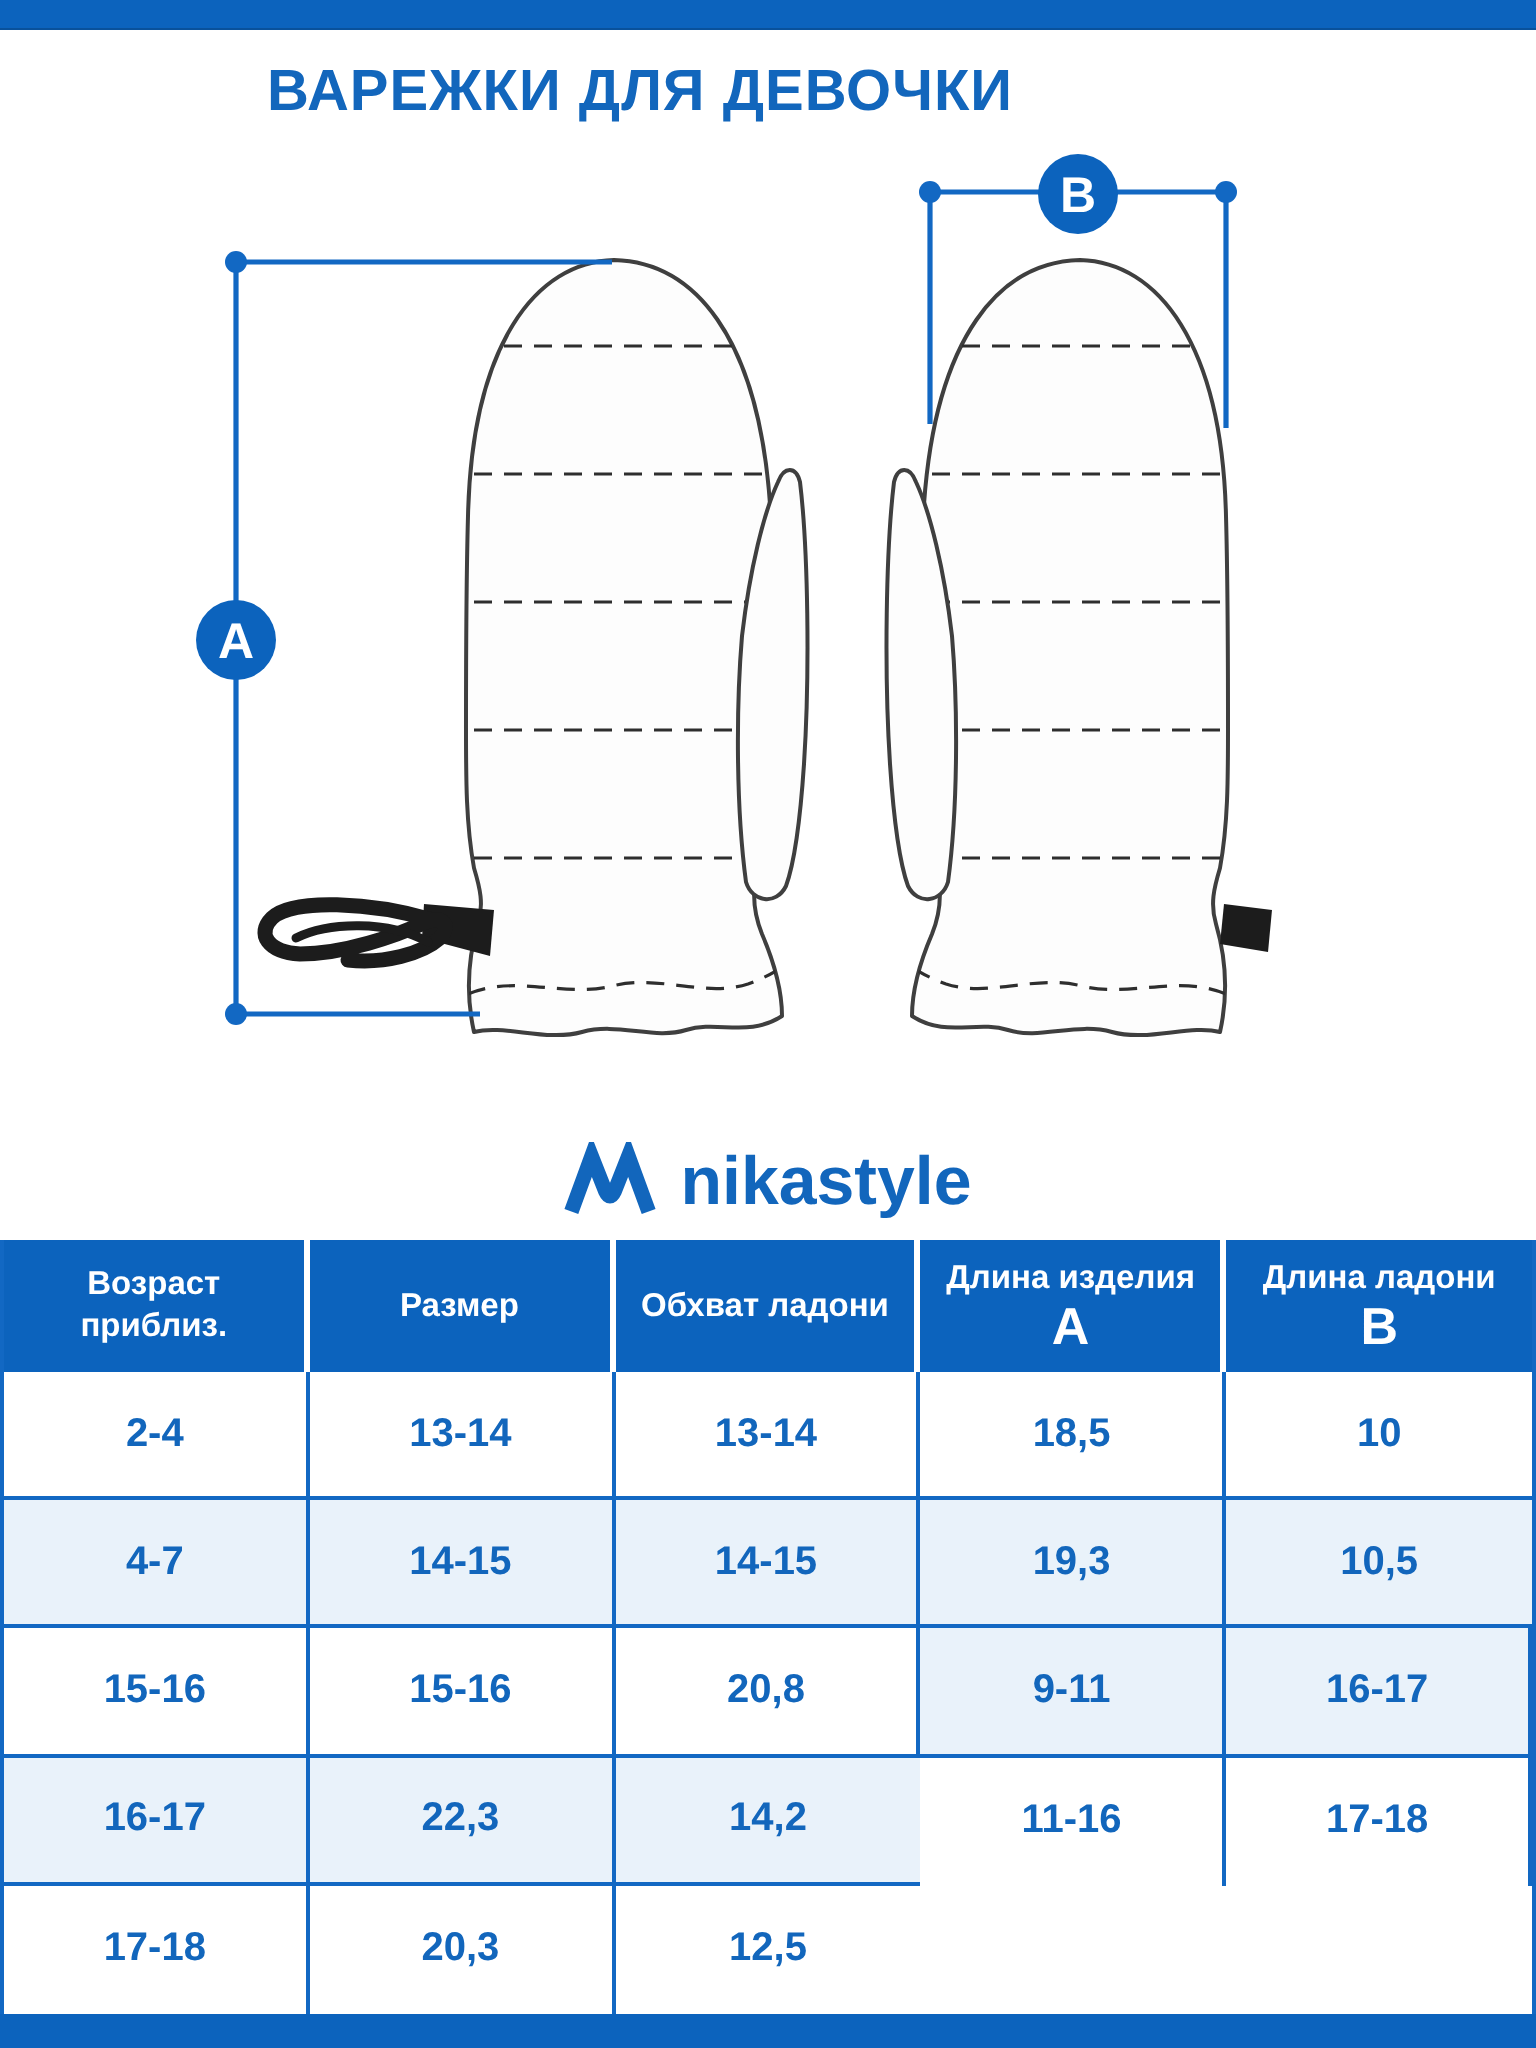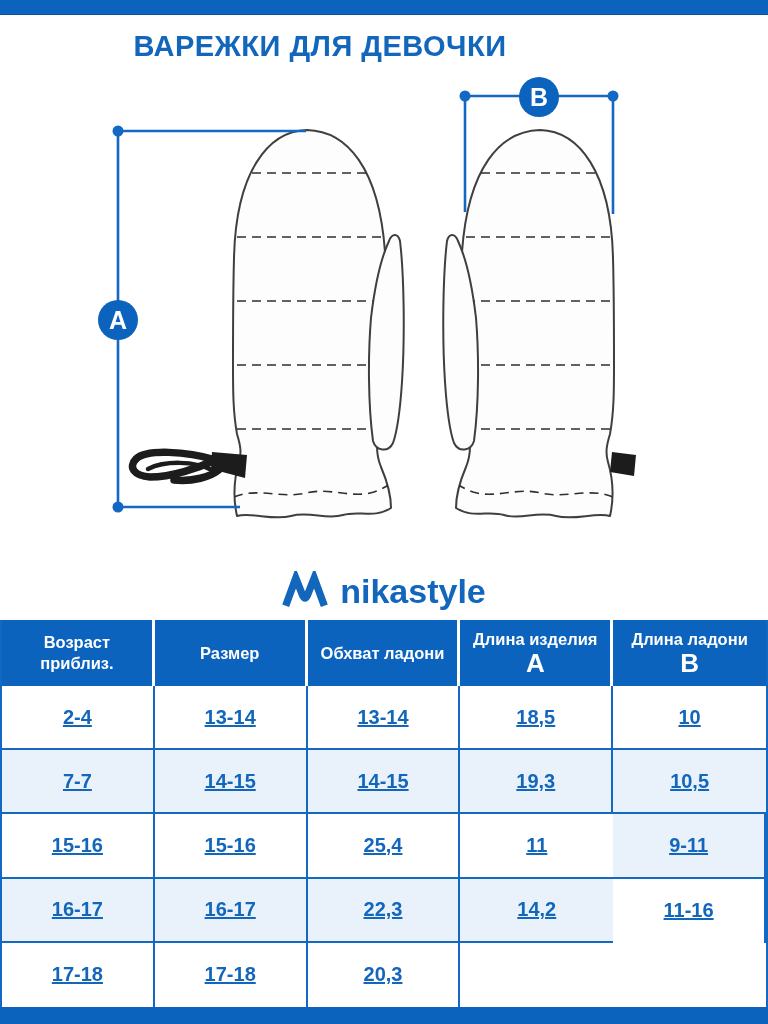--- a/index.html
+++ b/index.html
@@ -61,21 +61,20 @@
   }
   .hcell:nth-child(5n){border-right:none;text-align:center;}
   .hdr-big{font-size:26px;line-height:1.05;}
   .hdr-line2:empty{display:none;}
   .cell{
     display:flex;align-items:center;justify-content:center;
     color:var(--text-blue);font-weight:bold;font-size:20px;
     border-right:2px solid var(--accent-line);
     border-bottom:2px solid var(--accent-line);
     background:#fff;
-    text-decoration:underline;
   }
   .cell.c-last{border-right:none;}
   .cell.r-alt{background:var(--row-alt);}
   .cell.r-last{border-bottom:none;}
   .bottombar{
     position:absolute;bottom:0;left:0;width:768px;height:17px;
     background:var(--brand-blue);
   }
 </style>
 </head>
@@ -204,37 +203,37 @@
       <span>Длина ладони</span>
       <span class="hdr-line2 hdr-big">B</span>
     </div>
 
     <div class="cell">2-4</div>
     <div class="cell">13-14</div>
     <div class="cell">13-14</div>
     <div class="cell">18,5</div>
     <div class="cell c-last">10</div>
 
-    <div class="cell r-alt">7-7</div>
+    <div class="cell r-alt">4-7</div>
     <div class="cell r-alt">14-15</div>
     <div class="cell r-alt">14-15</div>
     <div class="cell r-alt">19,3</div>
     <div class="cell r-alt c-last">10,5</div>
 
     <div class="cell">15-16</div>
     <div class="cell">15-16</div>
-    <div class="cell">25,4</div>
-    <div class="cell c-last">11</div>
+    <div class="cell">20,8</div>
 
     <div class="cell r-alt">9-11</div>
     <div class="cell r-alt">16-17</div>
     <div class="cell r-alt">16-17</div>
     <div class="cell r-alt">22,3</div>
     <div class="cell r-alt c-last">14,2</div>
 
     <div class="cell r-last">11-16</div>
     <div class="cell r-last">17-18</div>
     <div class="cell r-last">17-18</div>
     <div class="cell r-last">20,3</div>
+    <div class="cell r-last c-last">12,5</div>
   </div>
 
   <div class="bottombar"></div>
 </div>
 
 </body></html>

